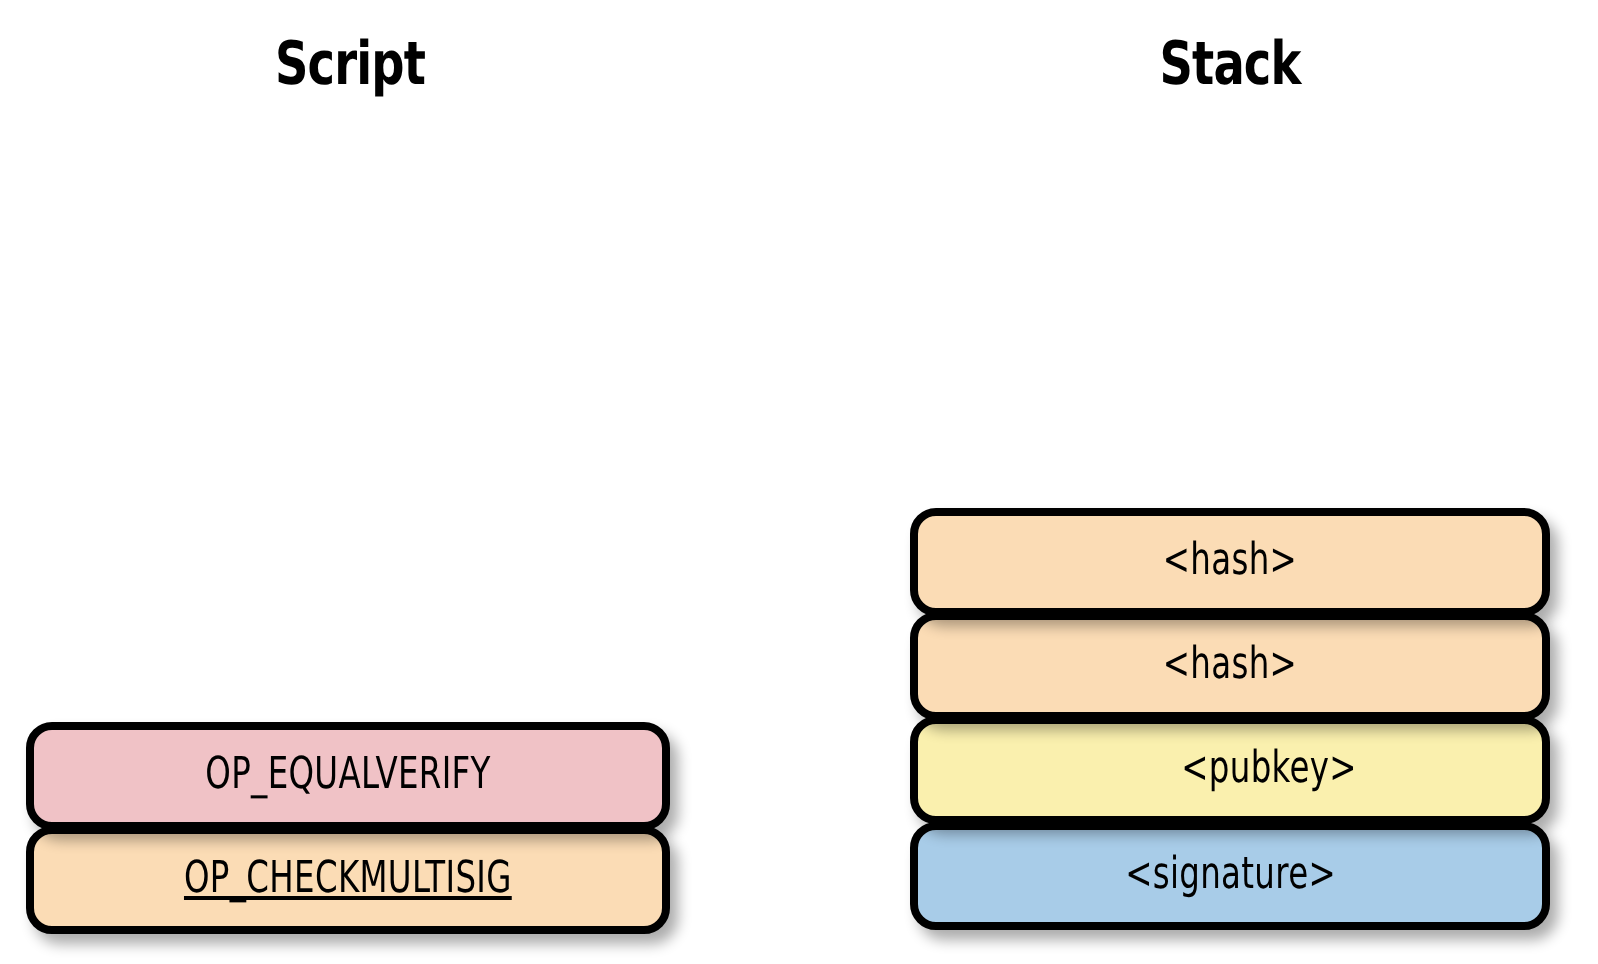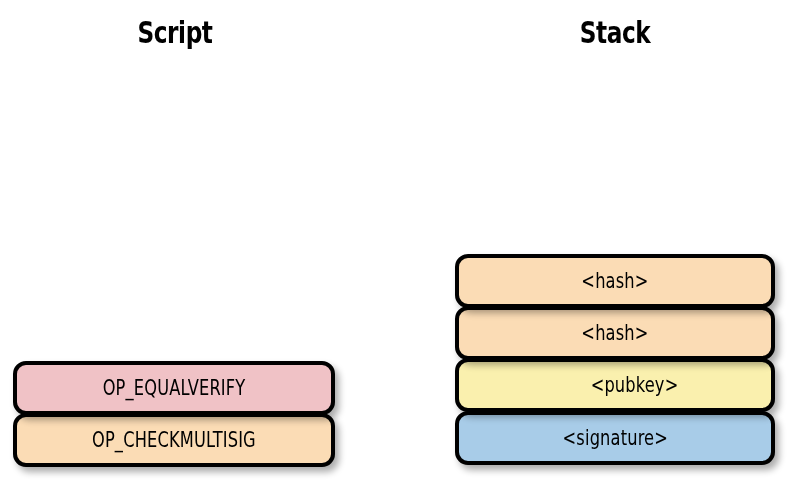--- a/index.html
+++ b/index.html
@@ -77,21 +77,21 @@
   #stack-row-1 { top: 294px; }
   #stack-row-2 { top: 346px; padding-left: 40px; }
   #stack-row-3 { top: 399px; }
 
   
   #stack-row-0 { z-index: 4; }
   #stack-row-1 { z-index: 3; }
   #stack-row-2 { z-index: 2; }
   #stack-row-3 { z-index: 1; text-align: right; }
   #script-row-0 { z-index: 3; }
-  #script-row-1 { z-index: 2; }
+  #script-row-1 { z-index: 2; text-decoration: underline; }
 </style>
 </head>
 <body style="background: rgb(255, 255, 255);">
 
 <div class="canvas">
 
   <div class="col-title" id="title-script">Script</div>
 
   <div class="col-title" id="title-stack">Stack</div>
 

